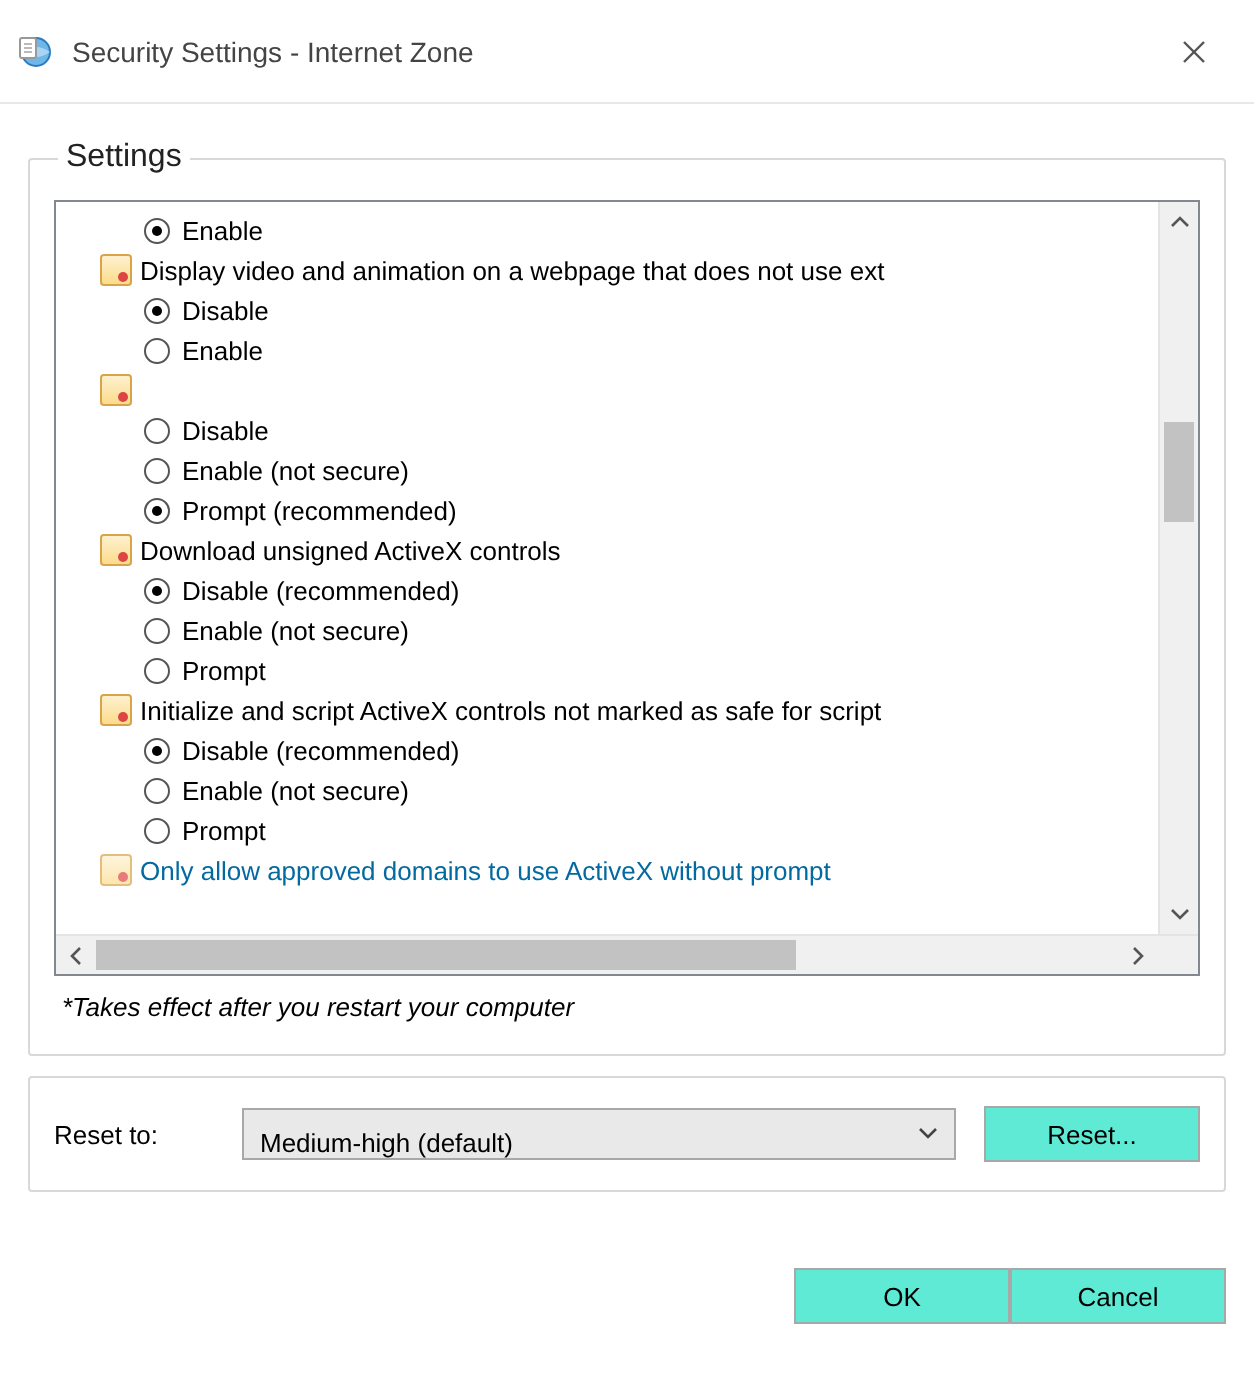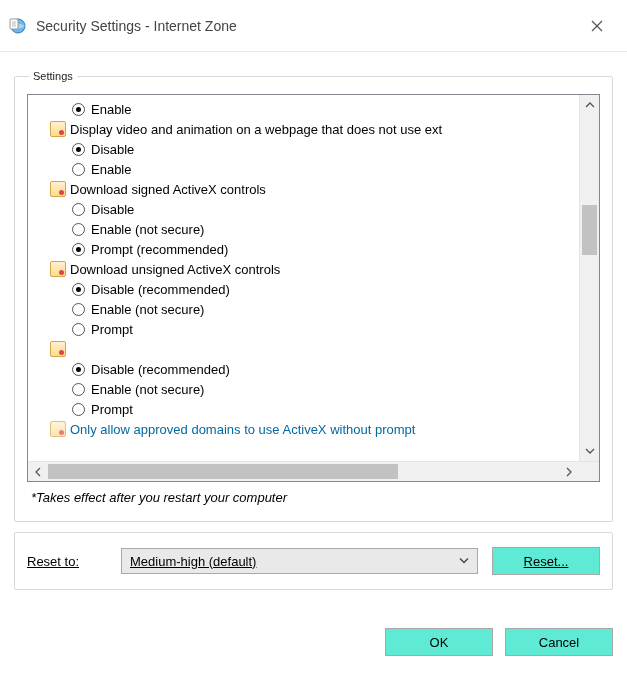--- a/index.html
+++ b/index.html
@@ -38,21 +38,21 @@
   .body {
     padding: 8px 14px 14px 14px;
   }
   fieldset.groupbox {
     border: 1px solid #d8d8d8;
     border-radius: 2px;
     margin: 10px 0 0 0;
     padding: 12px 12px 14px 12px;
   }
   fieldset.groupbox > legend {
-    font-size: 11px;
+    font-size: 16px;
     color: #222;
     padding: 0 4px;
     margin-left: 2px;
   }
   .tree-wrap {
     border: 1px solid #828790;
     background: #fff;
     height: 388px;
     position: relative;
     overflow: hidden;
@@ -151,49 +151,48 @@
   .note {
     margin: 8px 0 2px 4px;
     font-size: 13px;
     font-style: italic;
   }
   .reset-row {
     display: flex;
     align-items: center;
     gap: 14px;
     padding-top: 2px;
-    text-decoration: underline;
   }
   .reset-label { width: 80px; }
   .select {
     flex: 1;
     height: 26px;
     border: 1px solid #a8a8a8;
     background: #e9e9e9;
-    display: flex; align-items: center;
+    display: flex; align-items: flex-end;
     padding: 0 6px 0 8px;
     position: relative;
   }
   .select .caret {
     position: absolute; right: 8px; top: 50%;
     transform: translateY(-50%);
     color: #444;
   }
   .btn {
     min-width: 108px;
     height: 28px;
     border: 1px solid #a8a8a8;
     background: #5eead4;
     display: inline-flex; align-items: center; justify-content: center;
     padding: 0 12px;
   }
   .footer {
     display: flex;
     justify-content: flex-end;
-    gap: 12px;
+    gap: 0;
     padding: 24px 14px 0 14px;
     align-items: center;
   }
 </style>
 </head>
 <body>
 
 <div class="titlebar">
   <span class="app-icon">
     <svg width="18" height="18" viewBox="0 0 18 18">
@@ -235,21 +234,20 @@
             <div class="row optrow">
               <span class="radio sel"></span>
               <span class="label">Disable</span>
             </div>
             <div class="row optrow">
               <span class="radio"></span>
               <span class="label">Enable</span>
             </div>
             <div class="row catrow">
               <span class="cat-icon"></span>
-              <span class="label">Download signed ActiveX controls</span>
             </div>
             <div class="row optrow">
               <span class="radio"></span>
               <span class="label">Disable</span>
             </div>
             <div class="row optrow">
               <span class="radio"></span>
               <span class="label">Enable (not secure)</span>
             </div>
             <div class="row optrow">
@@ -267,20 +265,21 @@
             <div class="row optrow">
               <span class="radio"></span>
               <span class="label">Enable (not secure)</span>
             </div>
             <div class="row optrow">
               <span class="radio"></span>
               <span class="label">Prompt</span>
             </div>
             <div class="row catrow">
               <span class="cat-icon"></span>
+              <span class="label">Initialize and script ActiveX controls not marked as safe for script</span>
             </div>
             <div class="row optrow">
               <span class="radio sel"></span>
               <span class="label">Disable (recommended)</span>
             </div>
             <div class="row optrow">
               <span class="radio"></span>
               <span class="label">Enable (not secure)</span>
             </div>
             <div class="row optrow">

